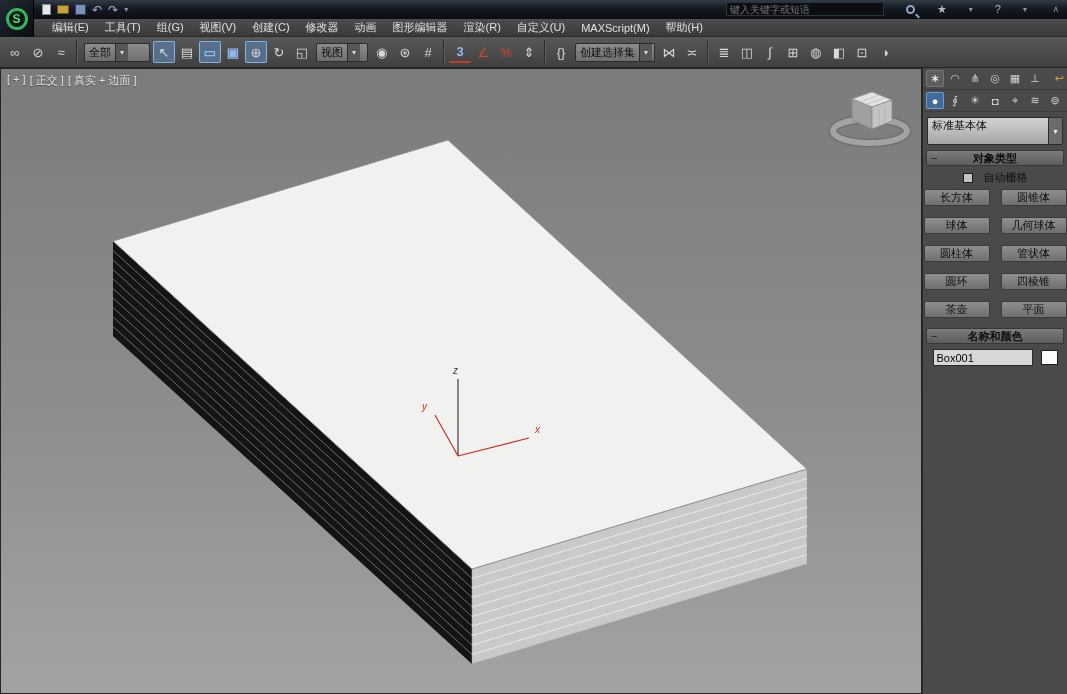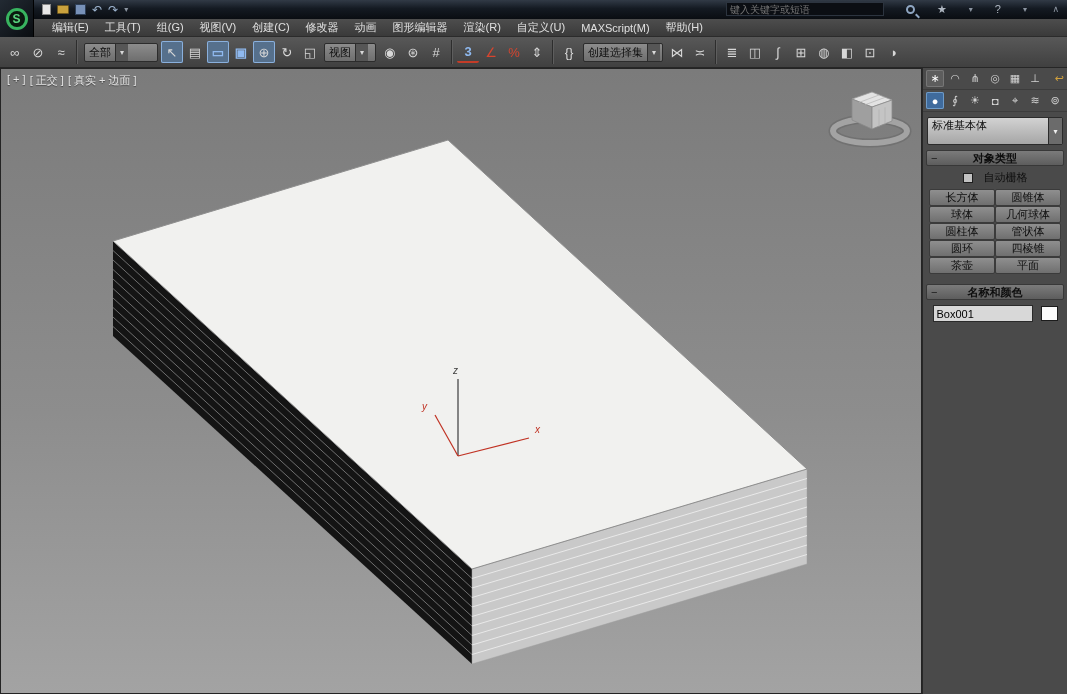--- a/index.html
+++ b/index.html
@@ -84,21 +84,21 @@
   .cp-dropdown .dd { margin-left:auto; width:14px; height:100%; background:#6b6b6b; color:#eee;
     font-size:8px; display:flex; align-items:center; justify-content:center; border-left:1px solid #2b2b2b; }
   .rollout { margin:4px 3px 0 3px; }
   .rollout-header { position:relative; height:16px; background:linear-gradient(#7b7b7b,#5d5d5d);
     border:1px solid #383838; border-radius:2px; color:#0d0d0d; font-weight:bold;
     display:flex; align-items:center; justify-content:center; }
   .rollout-header .minus { position:absolute; left:4px; font-weight:normal; color:#1a1a1a; }
   .rollout-body { padding:4px 2px 6px 2px; }
   .autogrid { display:flex; align-items:center; gap:11px; justify-content:center; color:#0f0f0f; margin-bottom:4px; }
   .checkbox { width:10px; height:10px; background:#c2c2c2; border:1px solid #1d1d1d; display:inline-block; }
-  .btn-grid { display:grid; grid-template-columns:66px 66px; gap:0; justify-content:center;text-align:right; }
+  .btn-grid { display:grid; grid-template-columns:66px 66px; gap:11px; justify-content:center;text-align:right; }
   .obj-btn { height:17px; background:linear-gradient(#8f8f8f,#6f6f6f); border:1px solid #3b3b3b;
     border-radius:2px; color:#0d0d0d; font-size:11px; display:flex; align-items:center;
     justify-content:center; }
   .name-row { display:flex; align-items:center; justify-content:center; gap:8px; padding-top:5px; }
   .name-input { width:100px; height:17px; background:#d8d8d8; border:1px solid #2a2a2a;
     font-size:11px; color:#000; padding-left:3px; font-family:"Liberation Sans",sans-serif; }
   .swatch { width:17px; height:15px; background:#fbfbfb; border:1px solid #1c1c1c; }
 </style>
 </head>
 <body>
@@ -149,21 +149,21 @@
     <span class="menu-item">自定义(U)</span>
     <span class="menu-item">MAXScript(M)</span>
     <span class="menu-item">帮助(H)</span>
   </div>
 
   <div class="toolbar">
     <span class="tbtn">∞</span>
     <span class="tbtn">⊘</span>
     <span class="tbtn">≈</span>
     <span class="tsep"></span>
-    <span class="tdrop" style="width:74px">
+    <span class="tdrop" style="width:66px">
       <span>全部</span>
       <span class="dd">▾</span>
     </span>
     <span class="tbtn active">↖</span>
     <span class="tbtn">▤</span>
     <span class="tbtn active blue">▭</span>
     <span class="tbtn blue">▣</span>
     <span class="tbtn active">⊕</span>
     <span class="tbtn">↻</span>
     <span class="tbtn">◱</span>

